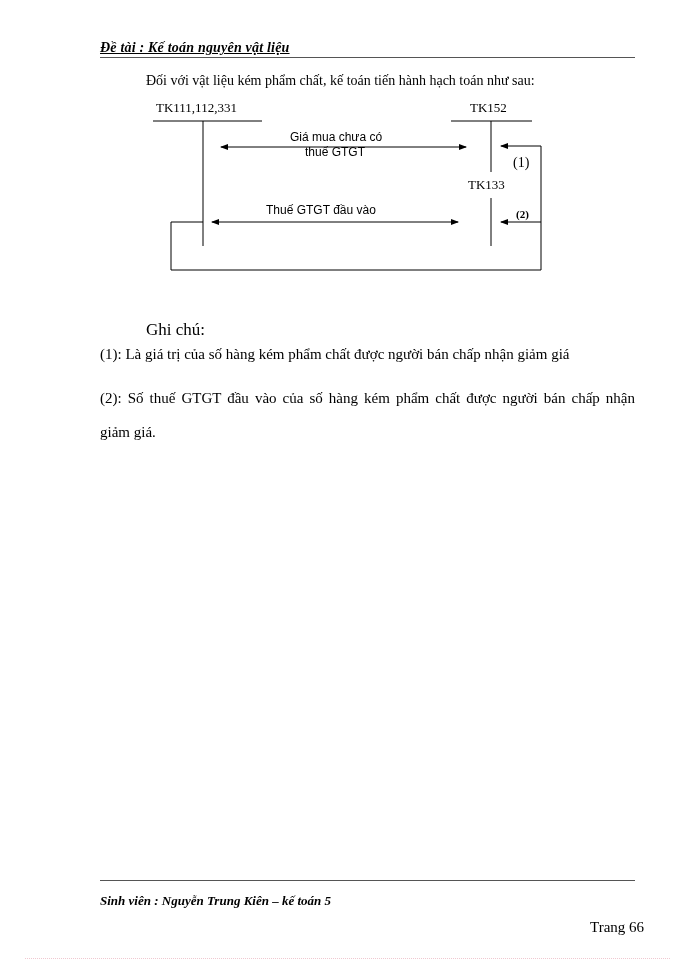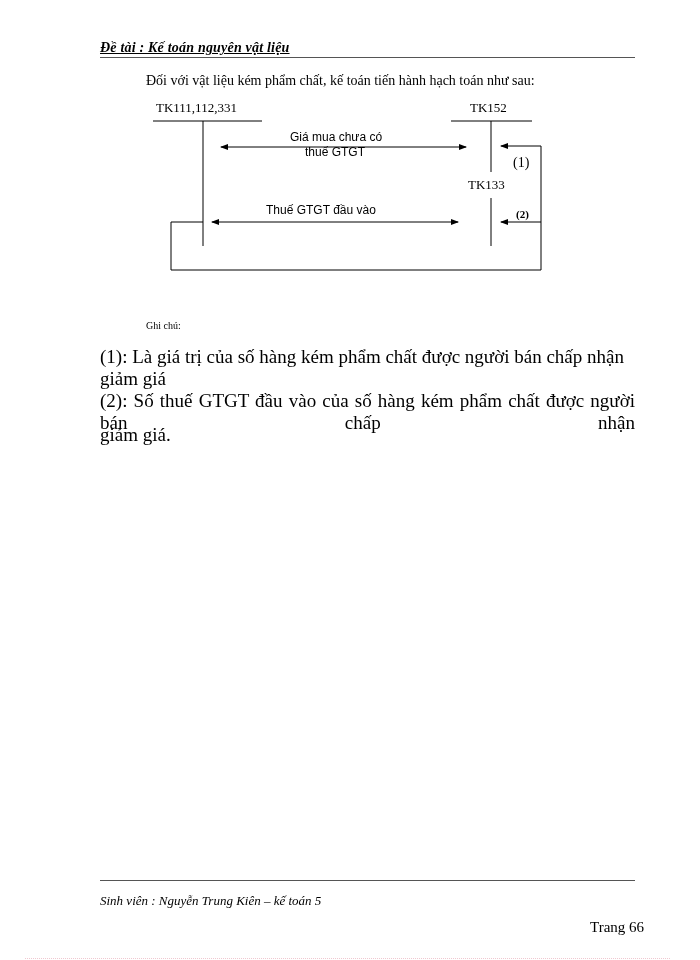--- a/index.html
+++ b/index.html
@@ -3,27 +3,27 @@
 <meta charset="utf-8">
 <style>
   html, body { margin:0; padding:0; background:#ffffff; }
   body { width:700px; height:960px; position:relative; overflow:hidden; font-family:"Liberation Serif", serif; color:#000; }
   .header-title { position:absolute; left:100px; top:40px; font-family:"Liberation Serif", serif; font-style:italic; font-weight:bold; font-size:14px; text-decoration:underline; letter-spacing:0.2px;text-align:center; }
   .header-rule { position:absolute; left:100px; top:57px; width:535px; height:0; border-top:1px solid #555; }
   .intro { position:absolute; left:146px; top:73px; font-size:14px;text-align:right; }
   .diagram { position:absolute; left:0; top:0; width:700px; height:300px; pointer-events:none; }
   .diagram text { font-family:"Liberation Serif", serif; }
   .diagram .sans { font-family:"Liberation Sans", sans-serif; }
-  .note-title { position:absolute; left:146px; top:320px; font-size:10px; }
-  .note-line { position:absolute; left:100px; font-size:19px; width:535px; }
+  .note-title { position:absolute; left:146px; top:320px; font-size:17px; }
+  .note-line { position:absolute; left:100px; font-size:15px; width:535px; }
   .note1 { top:346px; }
   .note2 { top:390px; text-align:justify; text-align-last:justify; }
   .note2b { top:424px; }
   .footer-rule { position:absolute; left:100px; top:880px; width:535px; height:0; border-top:1px solid #555; }
-  .footer-author { position:absolute; left:100px; top:893px; font-style:italic; font-weight:normal; font-size:13px; }
+  .footer-author { position:absolute; left:100px; top:893px; font-style:italic; font-weight:bold; font-size:13px; }
   .footer-page { position:absolute; left:590px; top:905px; font-size:15px;margin-top:14px; }
   .page-edge { position:absolute; left:25px; top:958px; width:645px; height:0; border-top:1px dotted #f0c8d0; }
 </style>
 </head>
 <body>
 
 <div>
   <div class="header-title">Đề tài : Kế toán nguyên vật liệu</div>
   <div class="header-rule"></div>
 </div>

